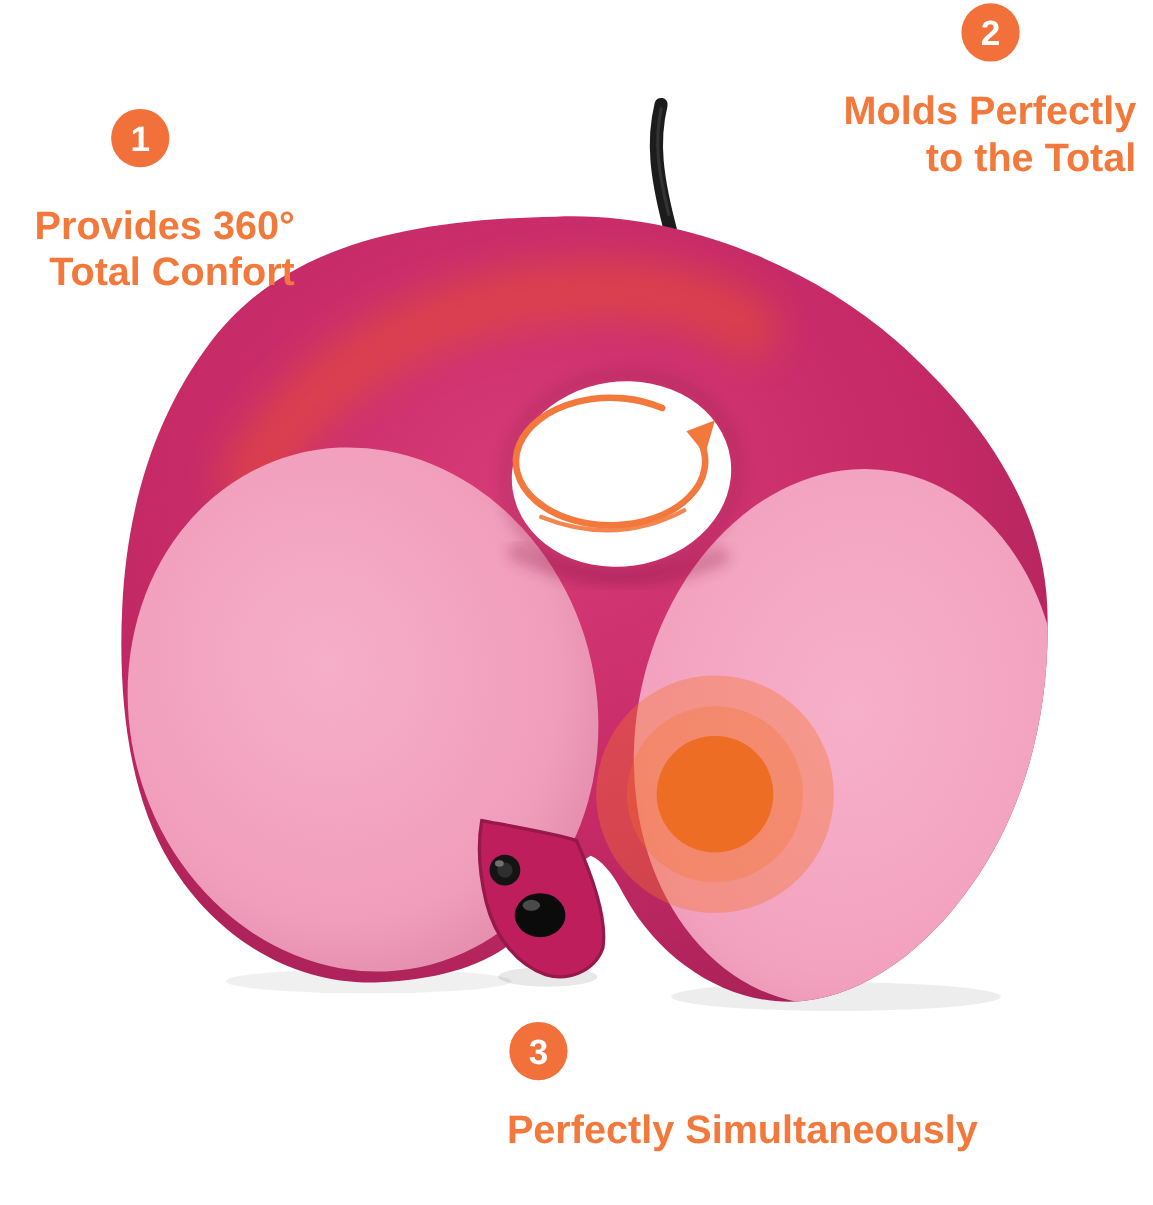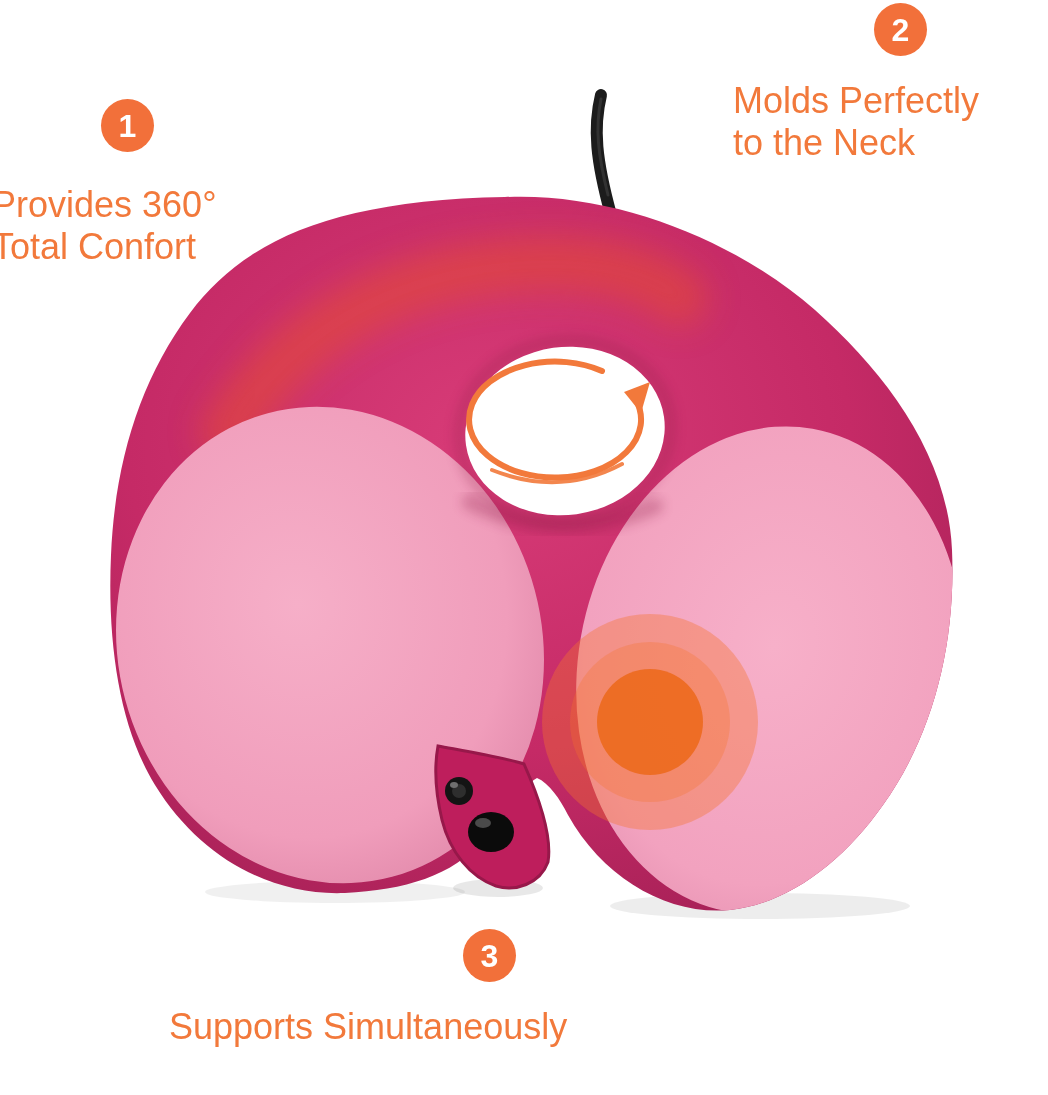--- a/index.html
+++ b/index.html
@@ -21,24 +21,24 @@
     display: flex;
     align-items: center;
     justify-content: center;
     font-size: 32px;
     font-weight: bold;
     line-height: 1;
   }
   .callout-text {
     position: absolute;
     color: var(--accent-orange, #F2793B);
-    font-weight: normal;
+    font-weight: bold;
     font-size: 36px;
     line-height: 1.16;
-    text-align: left;
+    text-align: right;
   }
   .badge-1 { left: 101px; top: 99px; }
   .text-1  { left: -8px;  top: 184px; width: 276px; }
   .badge-2 { left: 874px; top: 3px; }
   .text-2  { left: 733px; top: 80px;  width: 300px; }
   .badge-3 { left: 463px; top: 929px; }
   .text-3  { left: 169px; top: 1006px; width: 720px; }
   svg.pillow { position: absolute; left: 0; top: 0; }
 </style>
 </head>
@@ -163,23 +163,23 @@
   <div class="callout-text text-1">
     <div>Provides 360°</div>
     <div>Total Confort</div>
   </div>
 
   <div class="badge badge-2">
     <span>2</span>
   </div>
   <div class="callout-text text-2">
     <div>Molds Perfectly</div>
-    <div>to the Neck</div>
+    <div>to the Total</div>
   </div>
 
   <div class="badge badge-3">
     <span>3</span>
   </div>
   <div class="callout-text text-3">
-    <div>Supports Simultaneously</div>
+    <div>Perfectly Simultaneously</div>
   </div>
 
 </div>
 
 </body></html>

